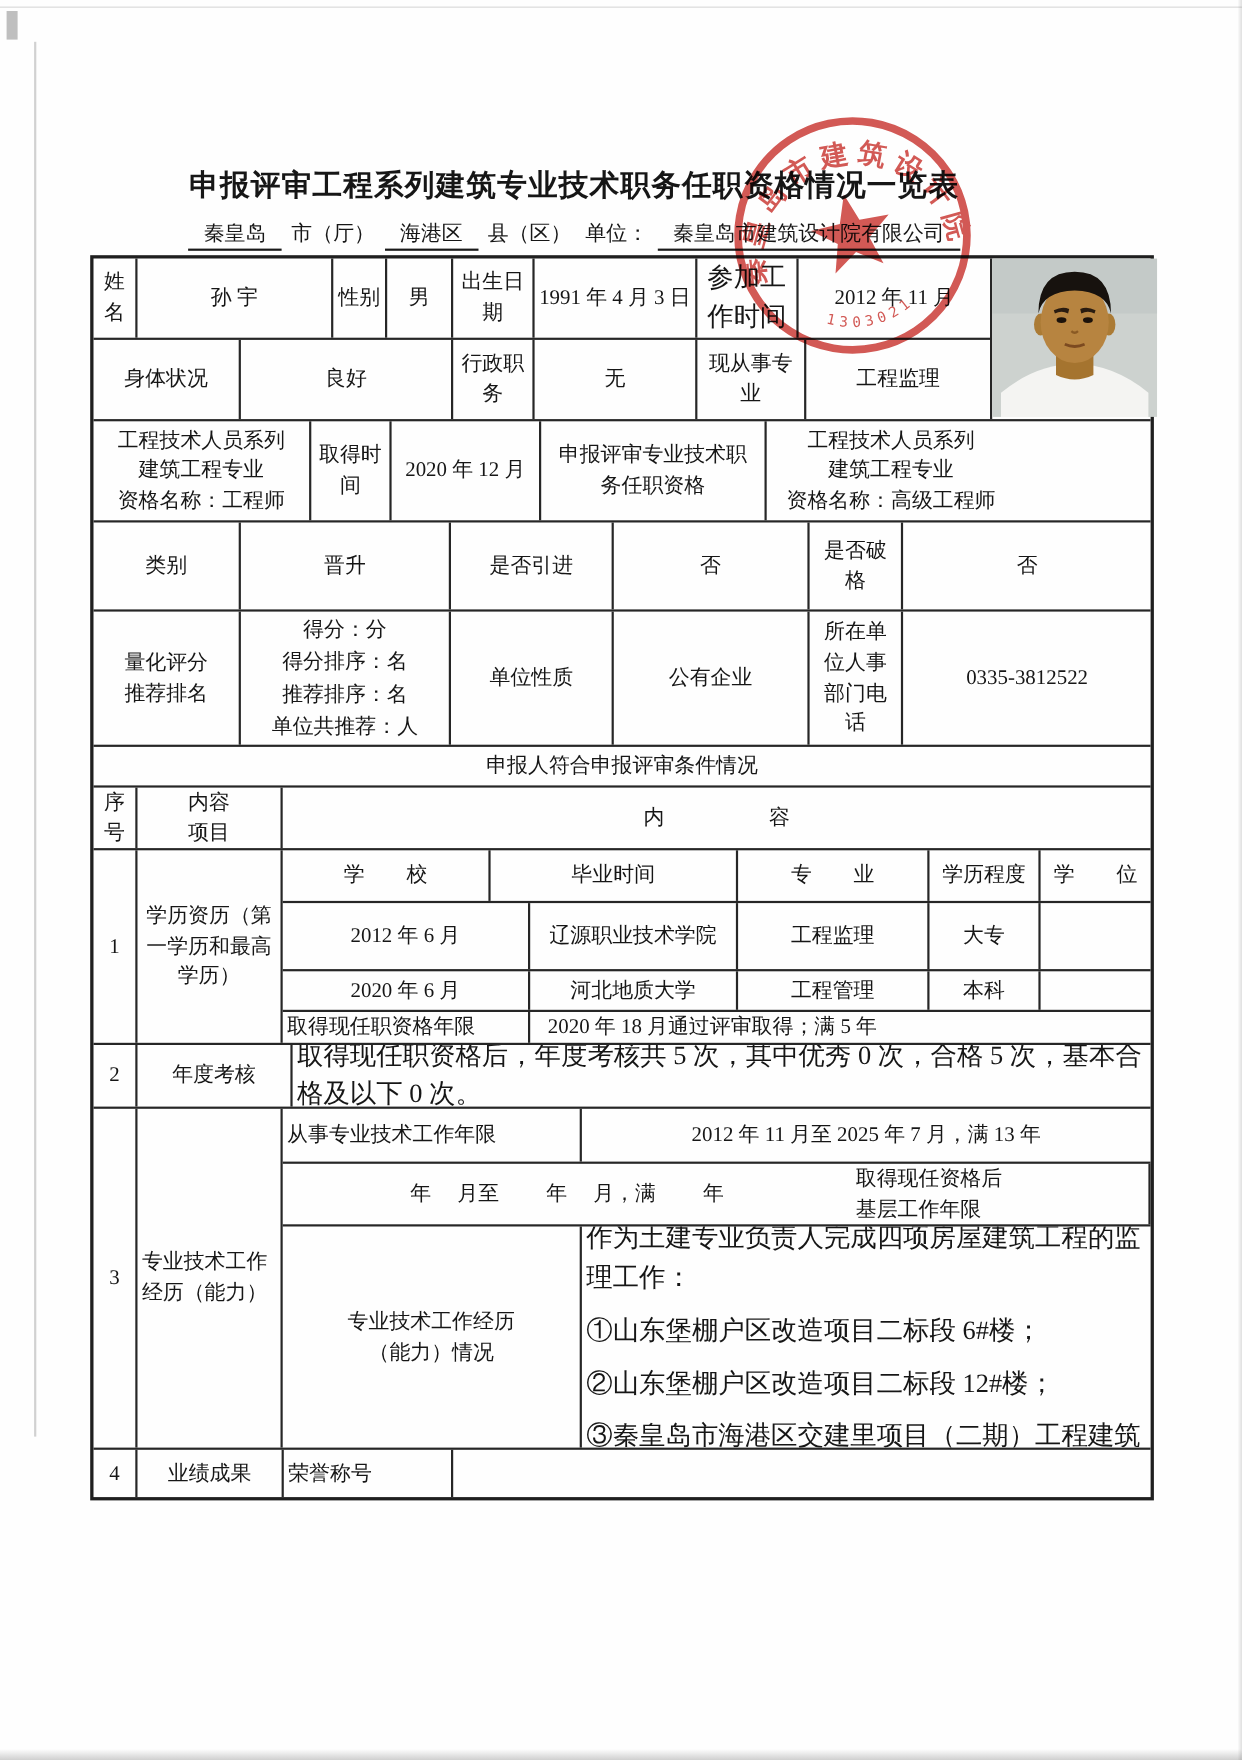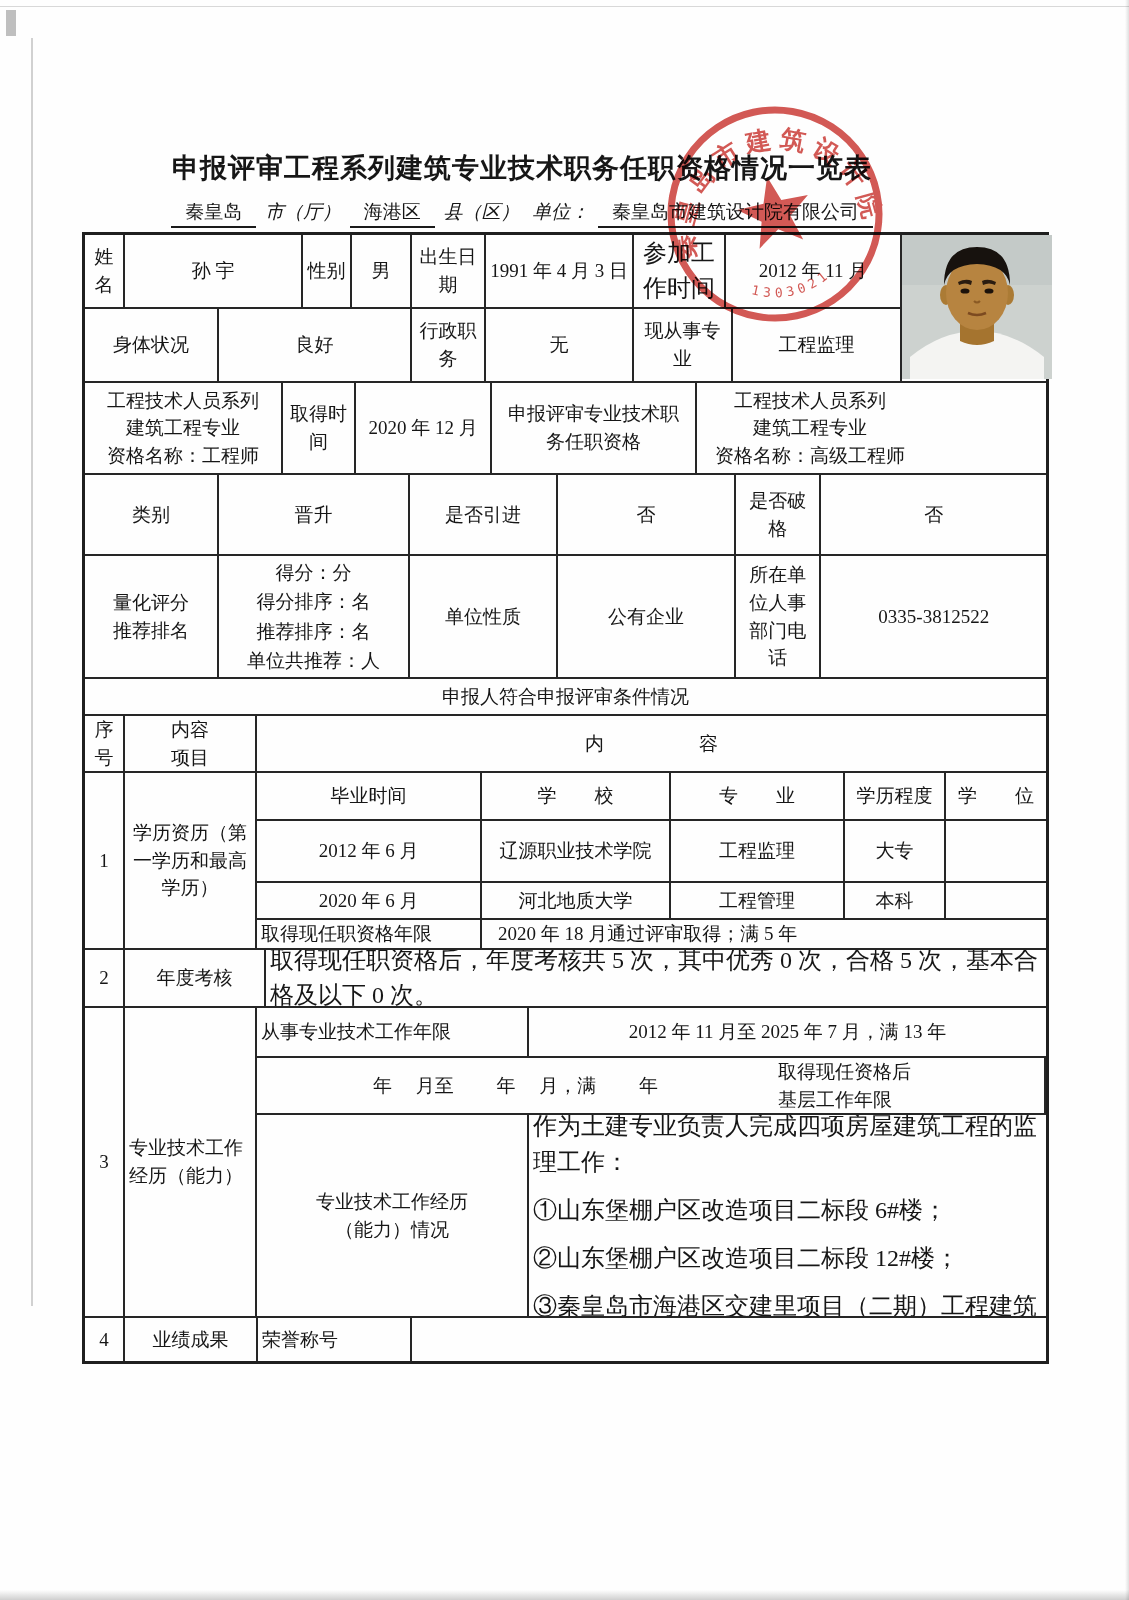--- a/index.html
+++ b/index.html
@@ -9,21 +9,21 @@
   .scan-left-line{position:absolute;left:31px;top:38px;height:1268px;width:2px;background:#c6c6c6;opacity:.8;}
   .scan-top-line{position:absolute;left:0;top:6px;width:100%;height:1px;background:#d8d8d8;}
   .scan-corner{position:absolute;left:6px;top:10px;width:10px;height:26px;background:#8a8a8a;opacity:.55;}
   .scan-bottom{position:absolute;left:0;bottom:0;width:100%;height:10px;background:linear-gradient(#fefefe,#cfcfcf);}
   .scan-right{position:absolute;right:0;top:0;height:100%;width:4px;background:linear-gradient(90deg,rgba(0,0,0,0),rgba(0,0,0,.12));}
 
   .doc-title{position:absolute;left:82px;top:150px;width:880px;text-align:center;
              font-size:27px;font-weight:bold;letter-spacing:1px;}
   .subtitle{position:absolute;left:82px;top:199px;width:880px;text-align:center;font-size:19px;white-space:nowrap;}
   .subtitle .u{border-bottom:2px solid #1a1a1a;padding:0 14px 1px;display:inline-block;}
-  .subtitle .plain{padding:0 4px;display:inline-block;font-style:italic;}
+  .subtitle .plain{padding:0 4px;display:inline-block;}
 
   .sheet{position:absolute;left:82px;top:232px;width:967px;border:3px solid #1f1f1f;box-sizing:border-box;
          font-size:19px;line-height:1.45;}
   .row{display:flex;border-bottom:2px solid #262626;box-sizing:border-box;}
   .row.last{border-bottom:none;}
   .c{border-right:2px solid #262626;box-sizing:border-box;display:flex;flex-direction:column;
      align-items:center;justify-content:center;text-align:center;padding:2px 4px;overflow:hidden;}
   .c.cl{align-items:flex-start;text-align:left;}
   .c.nr{border-right:none;}
   .col{display:flex;flex-direction:column;box-sizing:border-box;}
@@ -155,22 +155,22 @@
         <div>项目</div>
       </div>
       <div class="c nr" style="flex:1">内　　　　　容</div>
     </div>
 
     <div class="row" style="height:177px">
       <div class="c" style="width:40px">1</div>
       <div class="c tight" style="width:132px">学历资历（第一学历和最高学历）</div>
       <div class="col nr" style="flex:1">
         <div class="row" style="height:48px">
+          <div class="c" style="width:189px">学　　校</div>
           <div class="c" style="width:225px">毕业时间</div>
-          <div class="c" style="width:189px">学　　校</div>
           <div class="c" style="width:174px">专　　业</div>
           <div class="c" style="width:101px">学历程度</div>
           <div class="c nr" style="flex:1">学　　位</div>
         </div>
         <div class="row" style="height:62px">
           <div class="c" style="width:225px">2012 年 6 月</div>
           <div class="c" style="width:189px">辽源职业技术学院</div>
           <div class="c" style="width:174px">工程监理</div>
           <div class="c" style="width:101px">大专</div>
           <div class="c nr" style="flex:1"></div>

